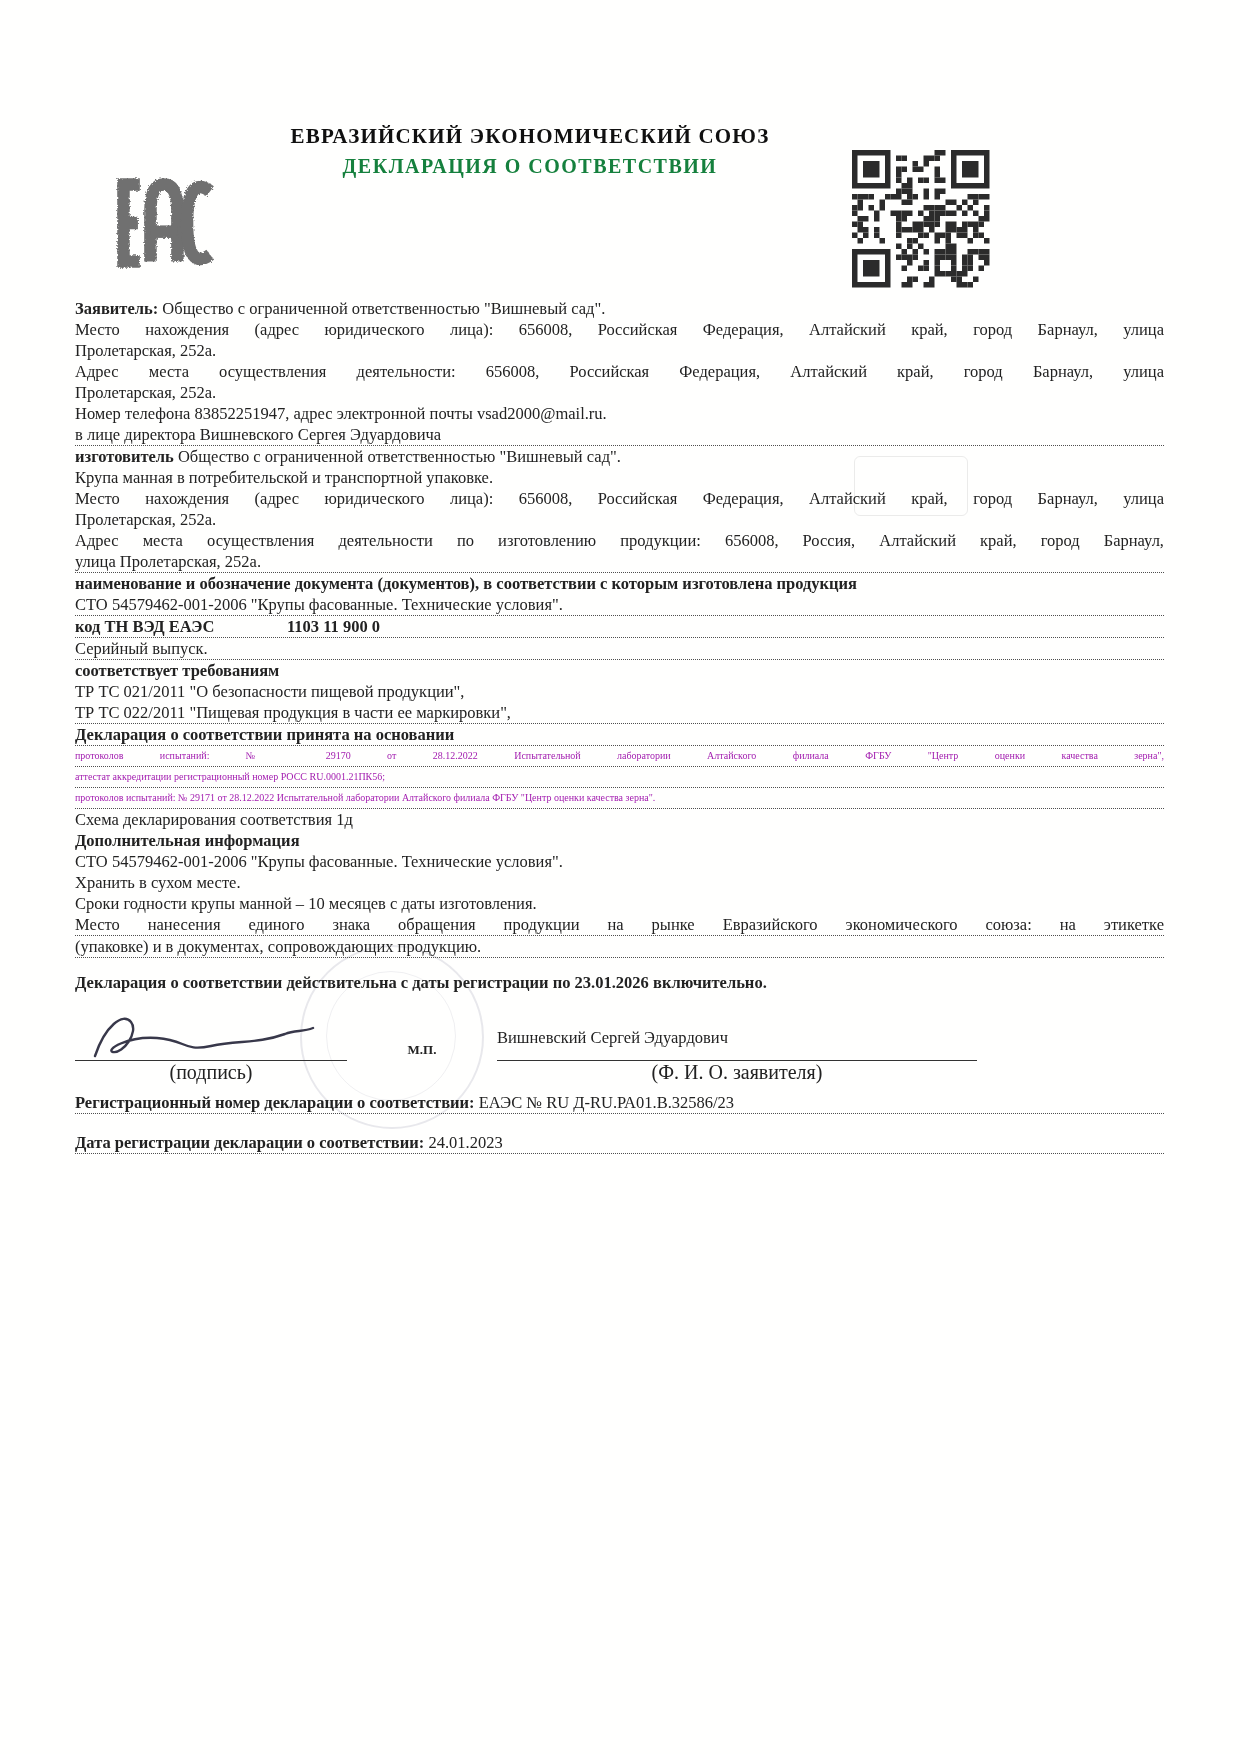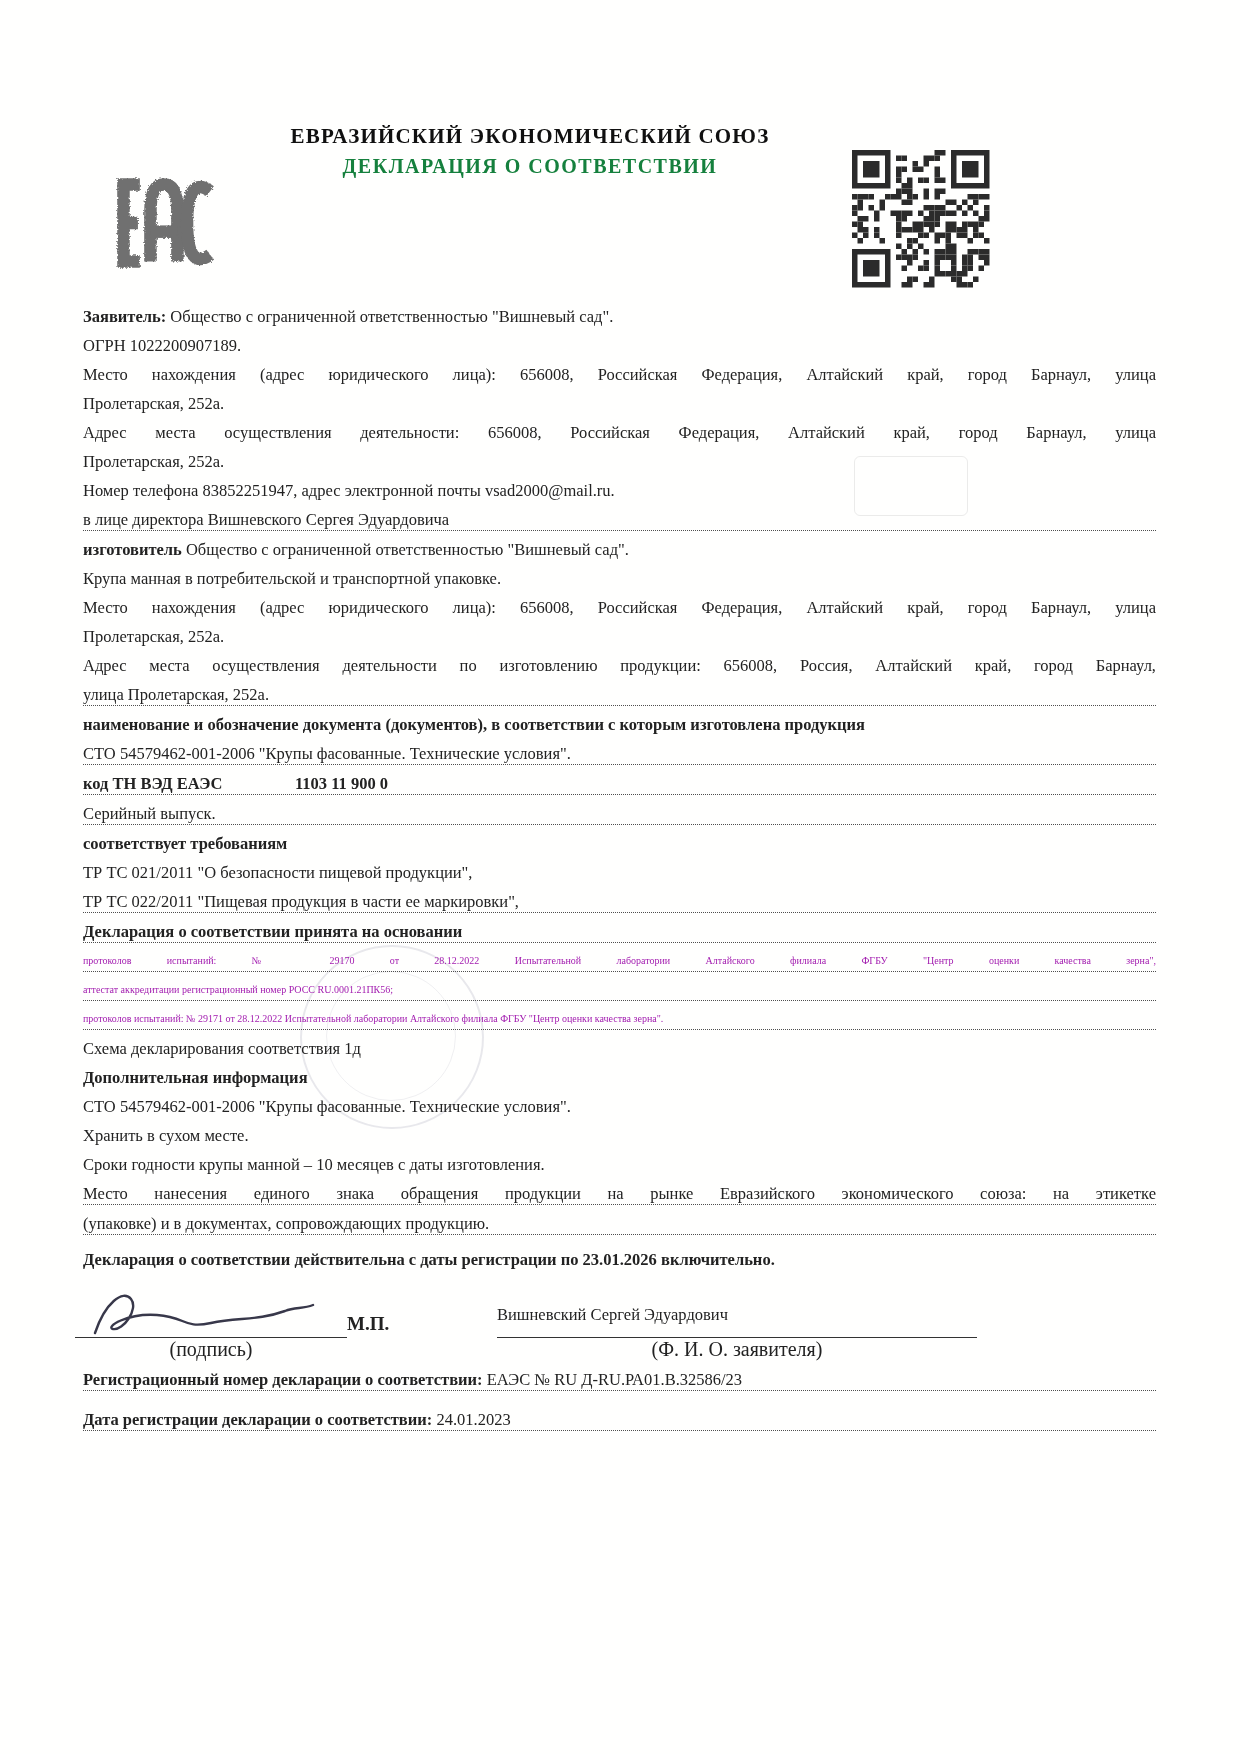--- a/index.html
+++ b/index.html
@@ -3,33 +3,33 @@
 <meta charset="utf-8">
 <style>
   html,body{margin:0;padding:0;background:#ffffff;}
   .page{position:relative;width:1240px;height:1754px;background:#fffffe;font-family:"Liberation Serif",serif;color:#222;overflow:hidden;}
   .title-wrap{position:absolute;left:170px;top:124px;width:720px;text-align:center;}
   .union-title{font-size:21px;font-weight:bold;letter-spacing:1.2px;color:#101010;}
   .doc-title{font-size:20px;font-weight:bold;letter-spacing:1.5px;color:#15803d;margin-top:6px;}
   .eac{position:absolute;left:110px;top:164px;opacity:.88;}
   .qr{position:absolute;left:852px;top:150px;opacity:.93;line-height:0;}
   .content{position:absolute;left:75px;top:298px;width:1089px;}
-  p{margin:8px;font-size:16.5px;line-height:21px;}
+  p{margin:0;font-size:16.5px;line-height:21px;}
   .b{font-weight:bold;}
   .dl{border-bottom:1px dotted #4e4e4e;}
   .jf{text-align:justify;text-align-last:justify;}
   .sm{font-size:10px;line-height:20px;color:#a21caf;}
   .tnved-label{display:inline-block;width:212px;}
   .mt8{margin-top:8px;}
   .mt14{margin-top:14px;}
   .mt18{margin-top:18px;}
   .sig-row{display:flex;align-items:flex-end;margin-top:18px;height:50px;}
   .sig-left{width:272px;border-bottom:1.5px solid #333;height:100%;position:relative;}
   .sig-left svg{position:absolute;left:4px;bottom:-12px;}
-  .sig-mp{width:150px;text-align:left;font-weight:bold;padding-bottom:3px;font-size:19px;margin-top:46px;}
+  .sig-mp{width:150px;text-align:center;font-weight:bold;padding-bottom:3px;font-size:13px;margin-top:46px;}
   .sig-right{width:480px;border-bottom:1.5px solid #333;text-align:left;padding-bottom:12px;font-size:16.5px;}
   .sig-caps{display:flex;font-size:20px;}
   .cap-l{width:272px;text-align:center;}
   .cap-sp{width:150px;}
   .cap-r{width:480px;text-align:center;}
   .stamp{position:absolute;border-radius:50%;border:2px solid rgba(95,95,125,.14);}
   .stamp.inner{border-width:1.5px;border-color:rgba(95,95,125,.10);}
   .artifact{position:absolute;border:1px solid rgba(120,120,120,.15);border-radius:6px;}
 </style>
 </head>
@@ -273,21 +273,20 @@
         <rect x="11" y="110" width="16.5" height="16.5" fill="#1c1c1c"></rect>
       </svg></div>
 
   <div class="artifact" style="left:854px;top:456px;width:112px;height:58px;"></div>
   <div class="stamp" style="left:300px;top:945px;width:180px;height:180px;"></div>
   <div class="stamp inner" style="left:326px;top:971px;width:128px;height:128px;"></div>
 
   <div class="content">
 
     <p><b>Заявитель:</b><span> Общество с ограниченной ответственностью "Вишневый сад".</span></p>
-    <p>ОГРН 1022200907189.</p>
     <p class="jf">Место нахождения (адрес юридического лица): 656008, Российская Федерация, Алтайский край, город Барнаул, улица</p>
     <p>Пролетарская, 252а.</p>
     <p class="jf">Адрес места осуществления деятельности: 656008, Российская Федерация, Алтайский край, город Барнаул, улица</p>
     <p>Пролетарская, 252а.</p>
     <p>Номер телефона 83852251947, адрес электронной почты vsad2000@mail.ru.</p>
     <p class="dl">в лице директора Вишневского Сергея Эдуардовича</p>
 
     <p><b>изготовитель</b><span> Общество с ограниченной ответственностью "Вишневый сад".</span></p>
     <p>Крупа манная в потребительской и транспортной упаковке.</p>
     <p class="jf">Место нахождения (адрес юридического лица): 656008, Российская Федерация, Алтайский край, город Барнаул, улица</p>

